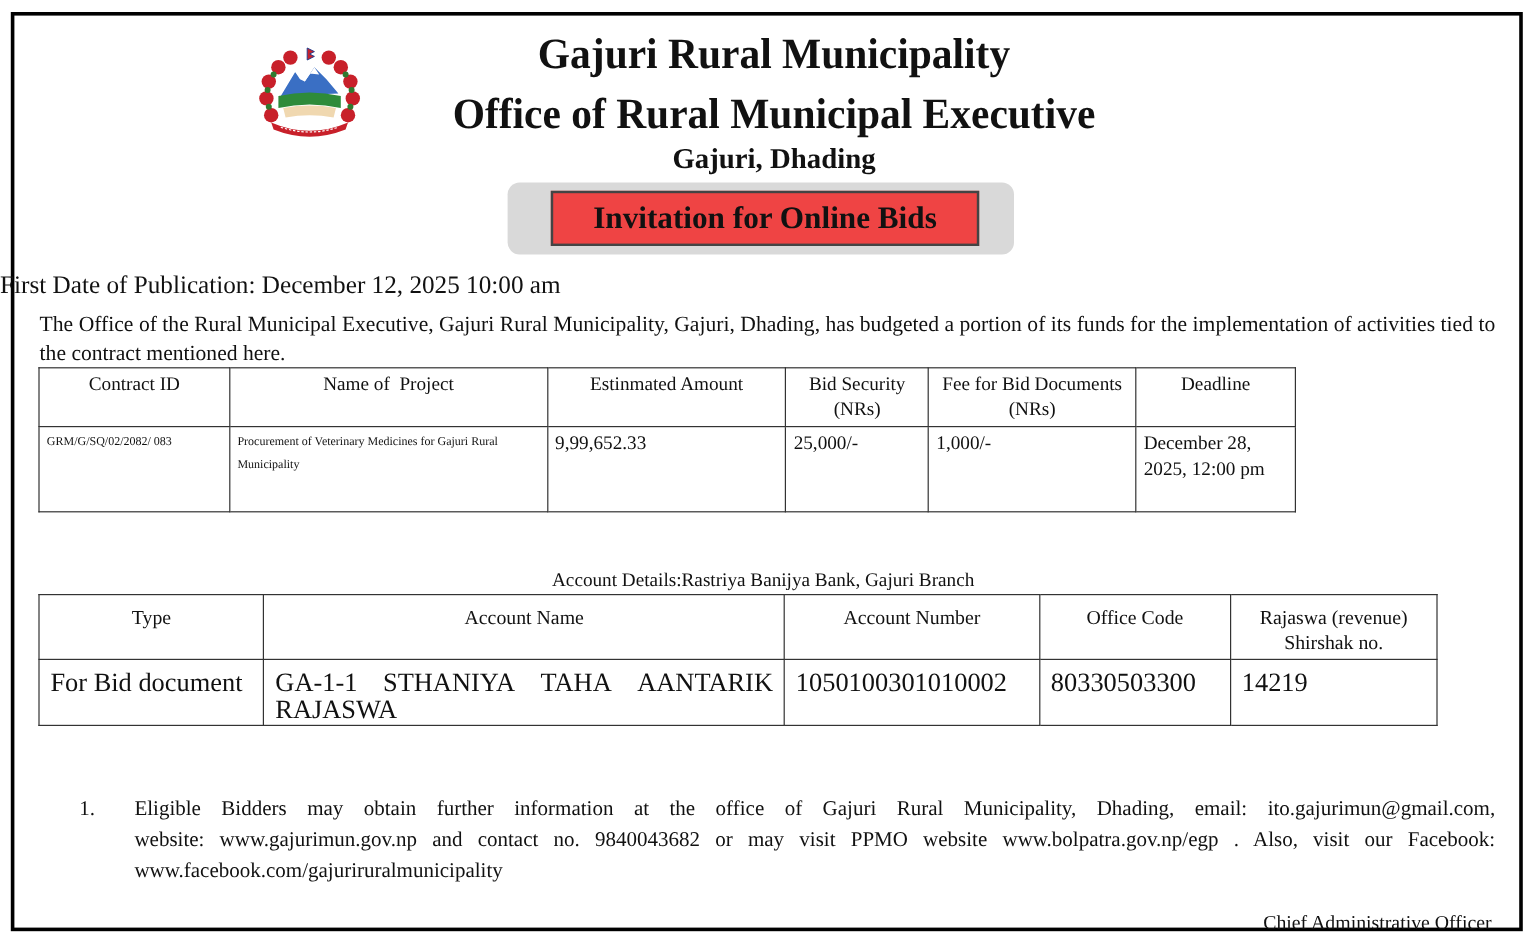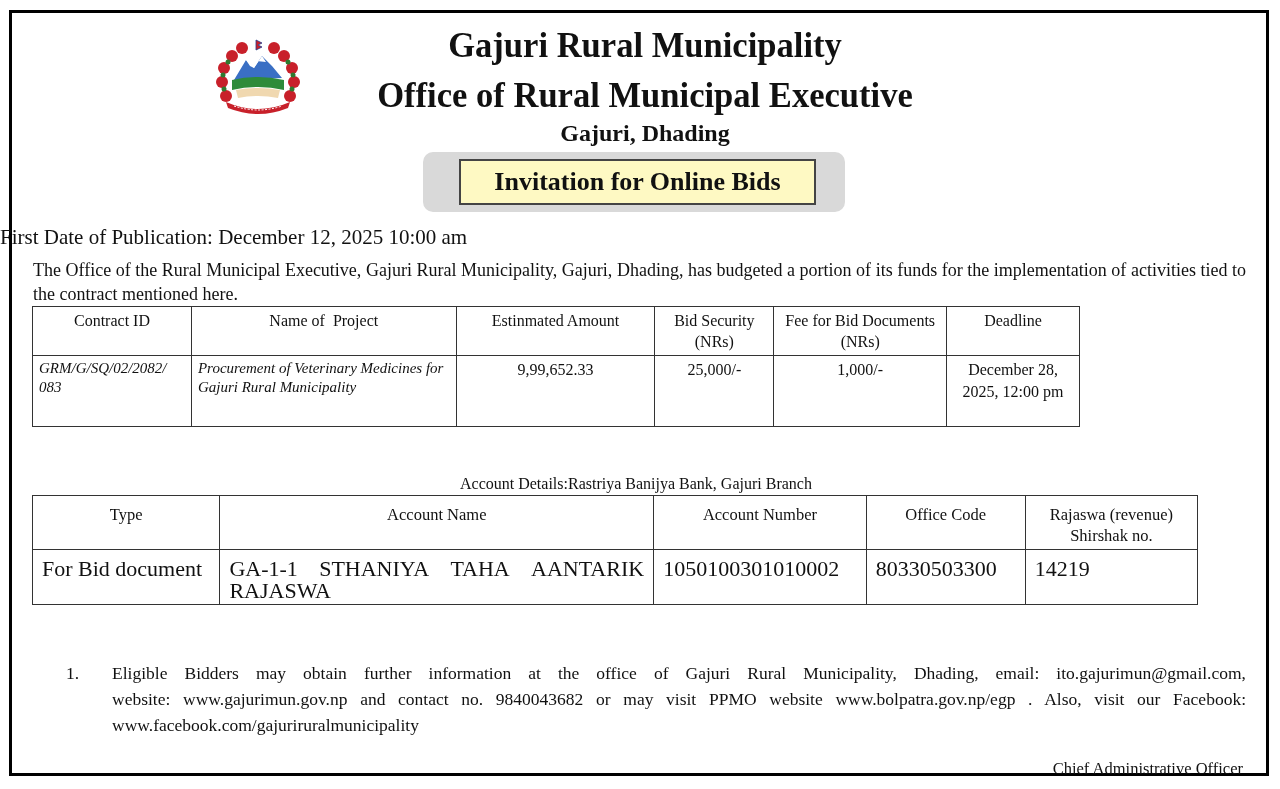--- a/index.html
+++ b/index.html
@@ -27,43 +27,43 @@
     position: absolute; left: 0; width: 1290px; top: 120px; text-align: center;
     font-weight: bold; font-size: 24px;
   }
 
   .banner-bg {
     position: absolute; left: 423px; top: 152px; width: 422px; height: 60px;
     background: #d9d9d9; border-radius: 10px;
   }
   .banner-box {
     position: absolute; left: 459px; top: 159px; width: 357px; height: 46px;
-    background: #fef9c3; border: 2px solid #444;
+    background: #ef4444; border: 2px solid #444;
     display: flex; align-items: center; justify-content: center;
     font-weight: bold; font-size: 26px;
   }
 
   .pubdate {
     position: absolute; left: 0; width: 1280px; top: 225px; text-align: left;
     font-size: 21px;
   }
 
   .intro {
     position: absolute; left: 33px; width: 1213px; top: 258px;
     font-size: 18px; line-height: 24px; text-align: justify; text-align-last: left;
   }
 
   table { border-collapse: collapse; position: absolute; font-size: 16px; }
   td, th { border: 1.5px solid #333; vertical-align: top; font-weight: normal; }
 
   .t1 { left: 32px; top: 306px; width: 1048px; }
   .t1 th { text-align: center; padding: 3px 4px; line-height: 21px; height: 44px; }
   .t1 td { padding: 3px 6px; line-height: 20px; height: 71px; }
-  .t1 td.small { font-size: 15px; line-height: 19px; font-style: italic; }
-  .t1 td.c { text-align: center; font-size: 16px; line-height: 22px; }
+  .t1 td.small { font-size: 10px; line-height: 19px; }
+  .t1 td.c { text-align: left; font-size: 16px; line-height: 22px; }
 
   .acct-caption {
     position: absolute; left: 460px; top: 475px; font-size: 16px;
   }
 
   .t2 { left: 32px; top: 495px; width: 1166px; }
   .t2 th { text-align: center; padding: 8px 4px 2px; line-height: 21px; height: 54px; font-size: 16.5px; }
   .t2 td { padding: 8px 9px 2px; line-height: 22px; height: 54px; font-size: 22px; }
   .t2 td.just { text-align: justify; text-align-last: left; }
   .t2 td.just .line1 { display: flex; justify-content: space-between; }

